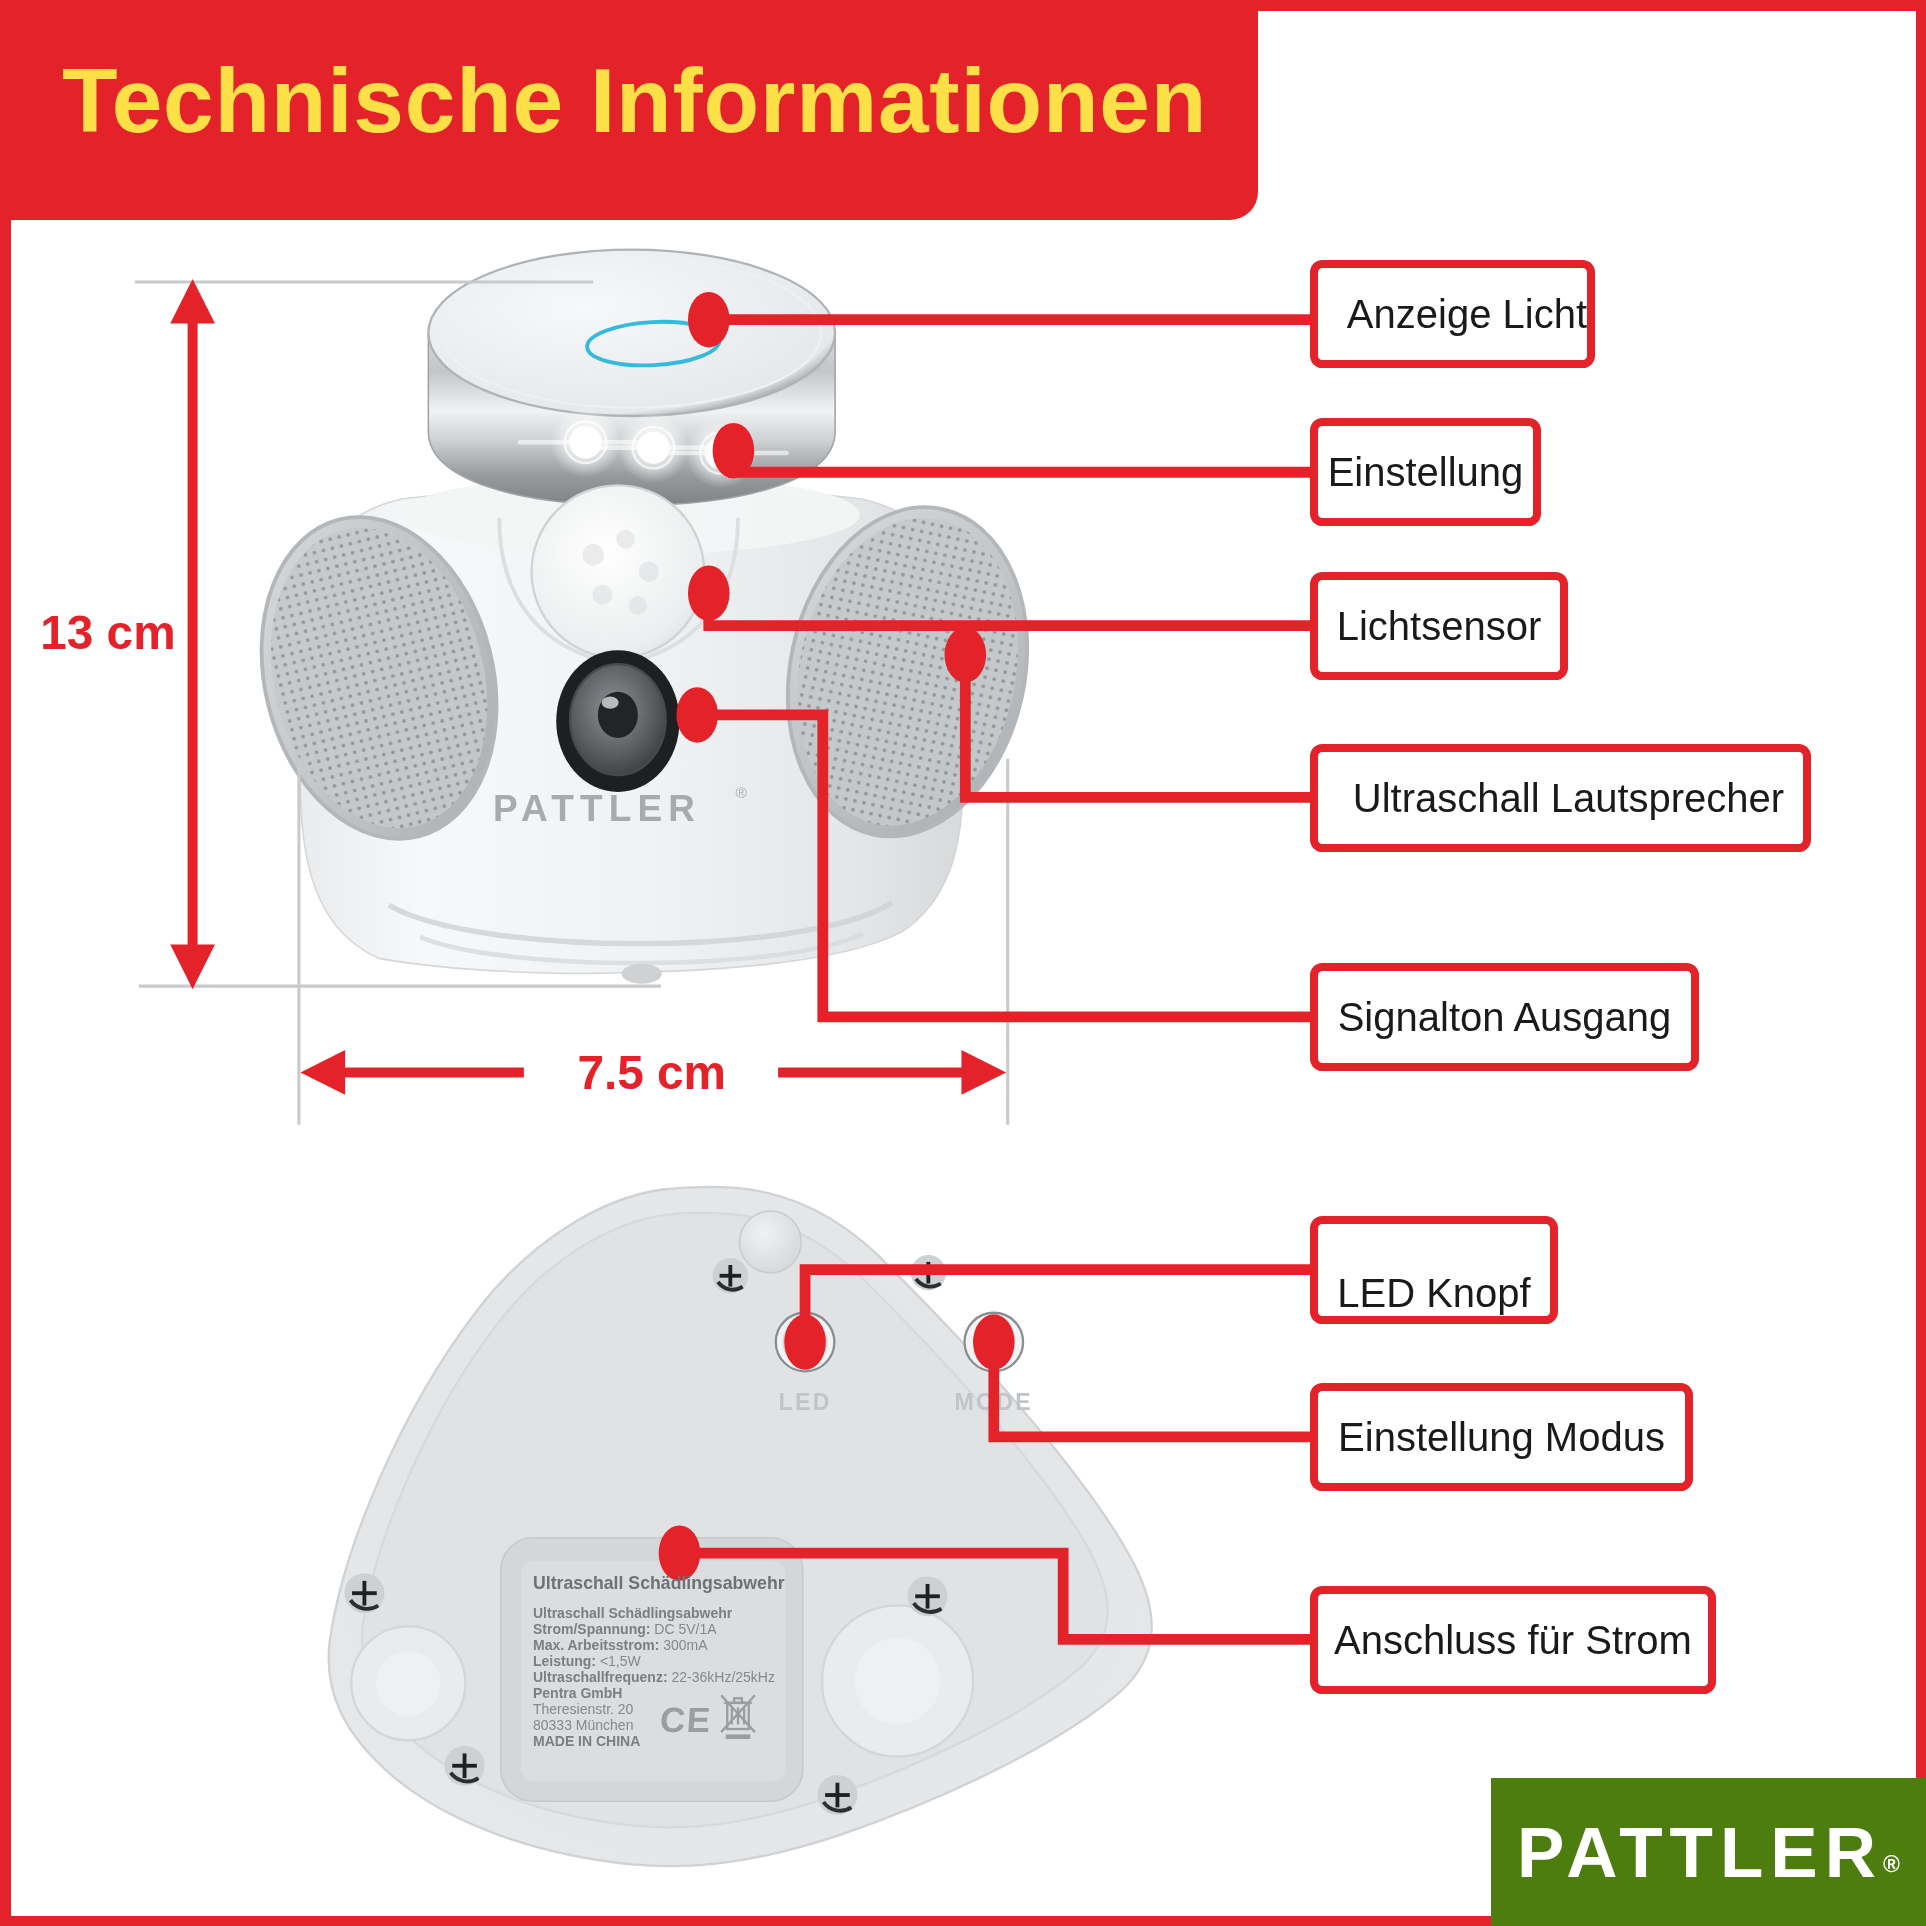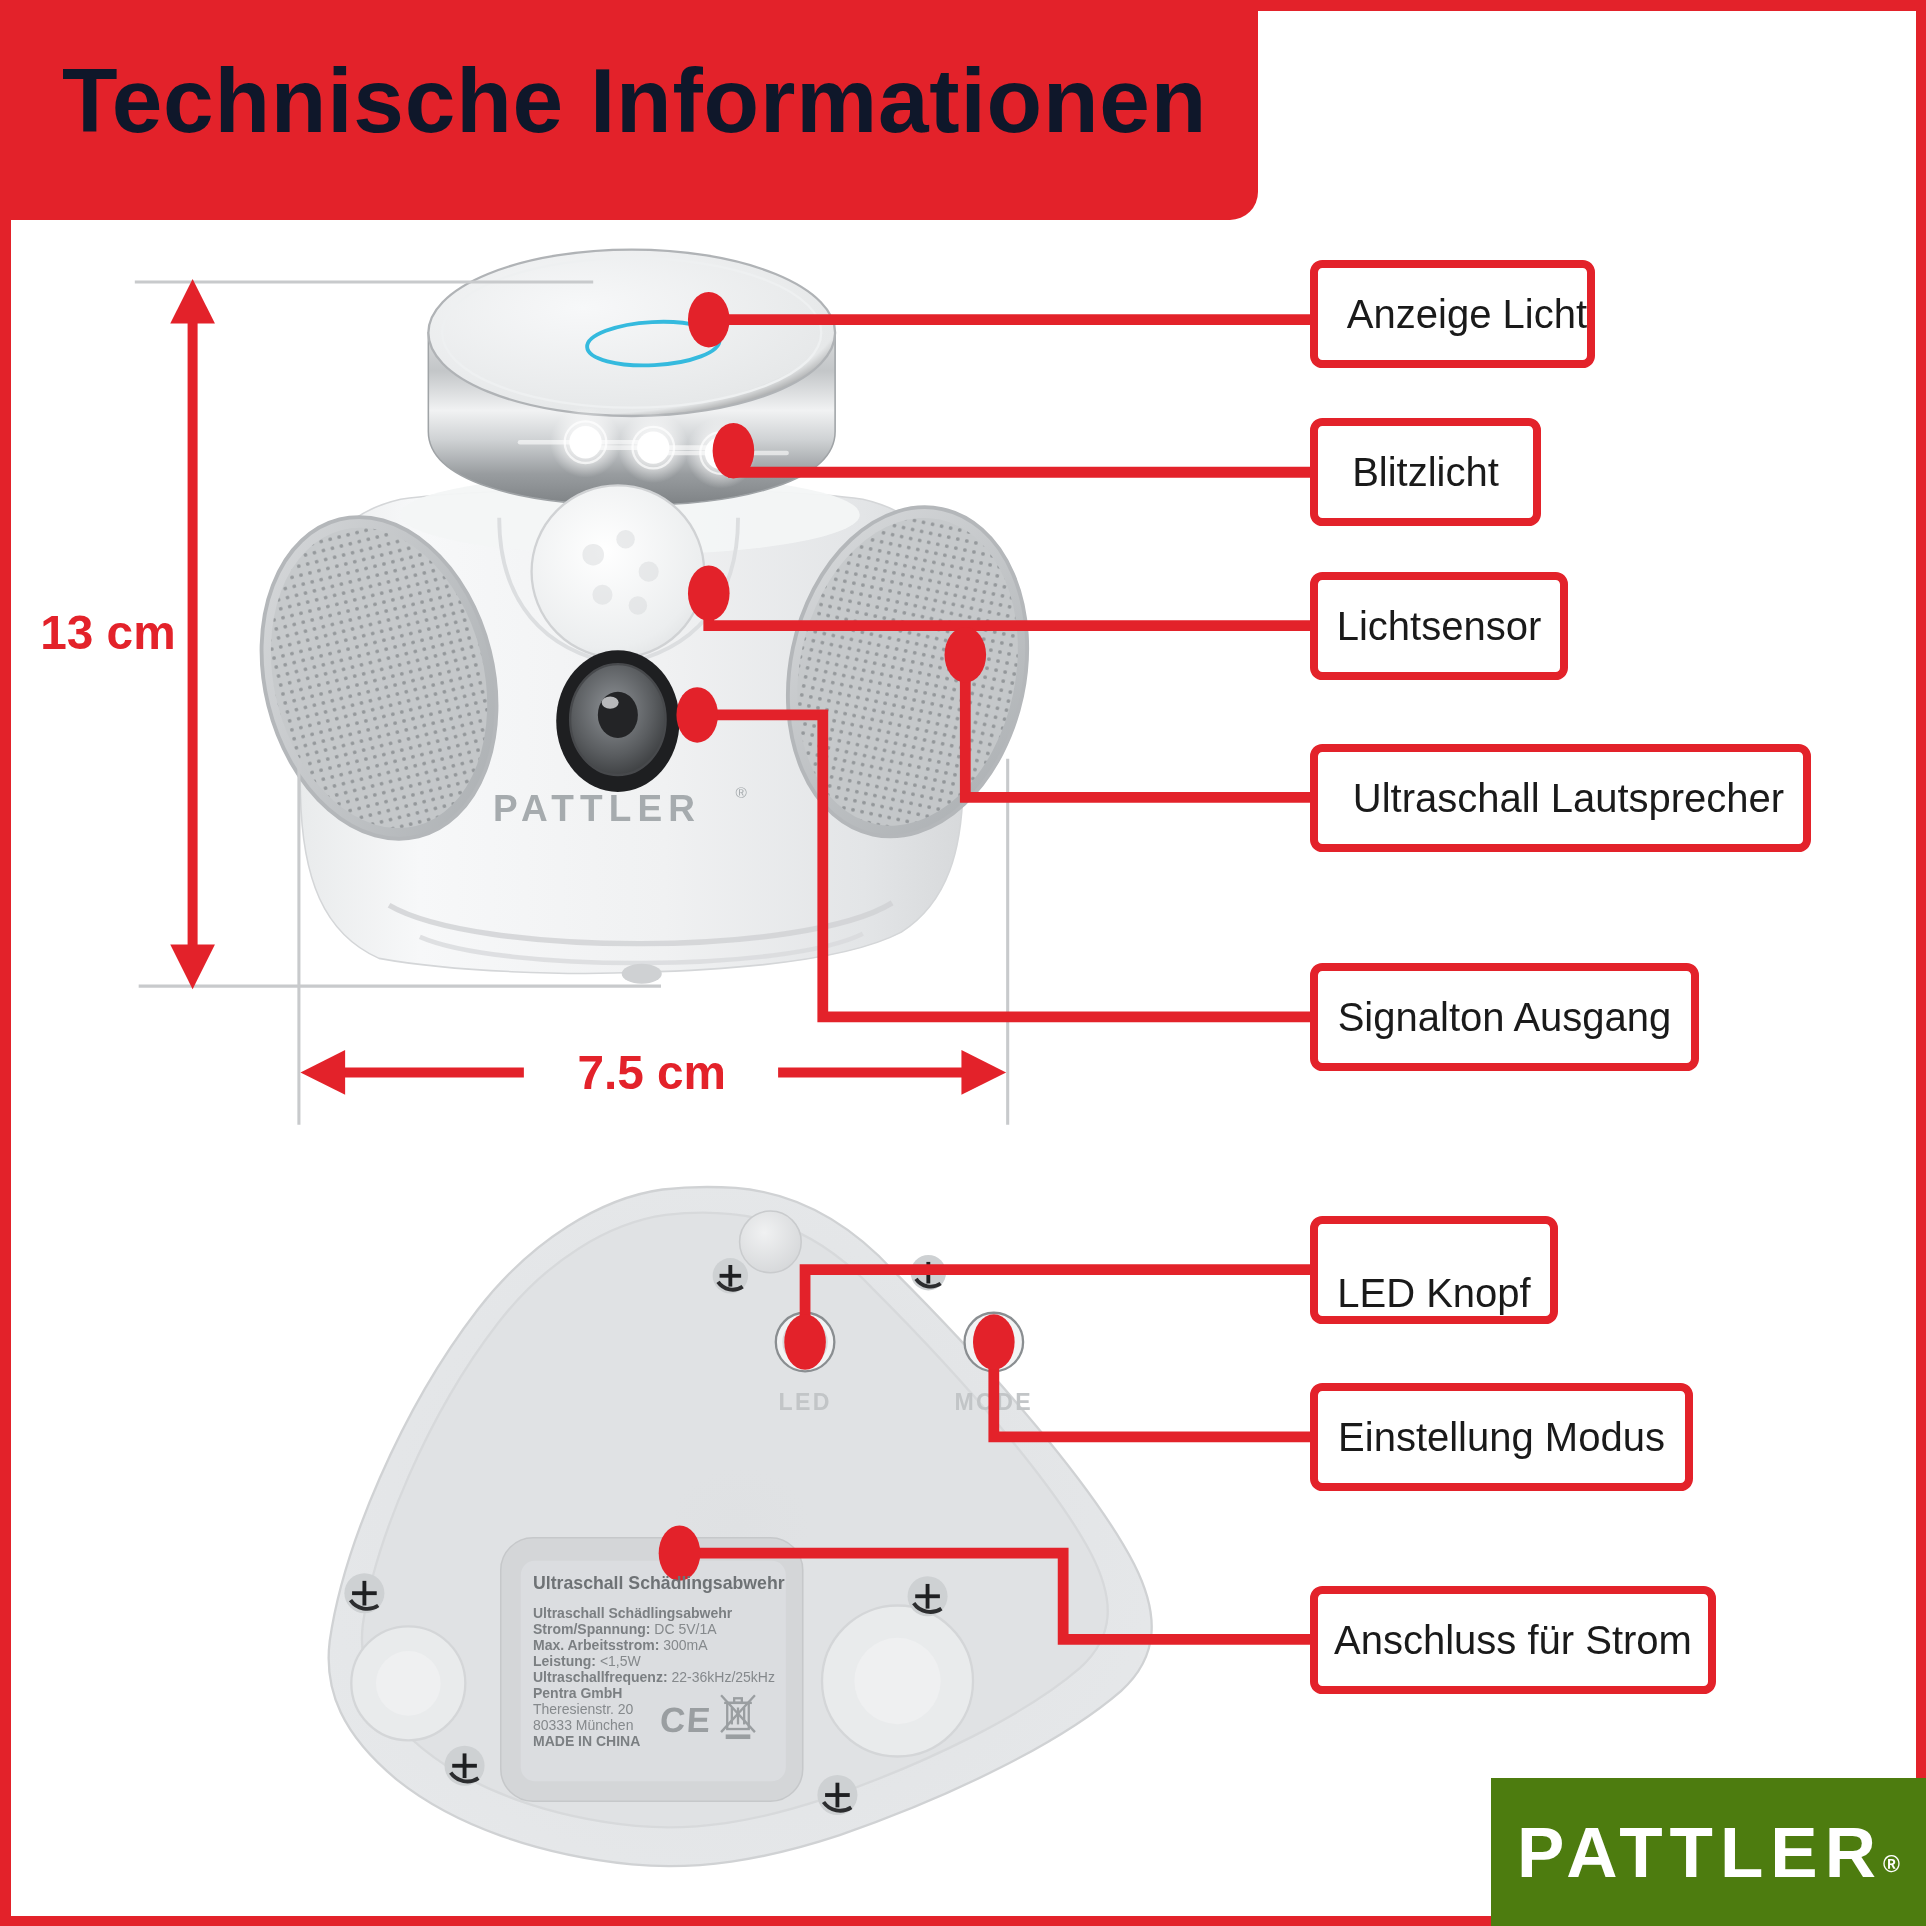--- a/index.html
+++ b/index.html
@@ -7,21 +7,21 @@
   #stage{position:relative;width:1926px;height:1926px;overflow:hidden;background:#fff;}
 
   .frame{position:absolute;background:#e3222a;z-index:1;}
   #frame-top{left:0;top:0;width:1926px;height:10.8px;}
   #frame-bottom{left:0;top:1916px;width:1926px;height:10.8px;}
   #frame-left{left:0;top:0;width:10.8px;height:1926px;}
   #frame-right{left:1916px;top:0;width:10.8px;height:1926px;}
 
   #banner{position:absolute;left:0;top:0;width:1258px;height:220px;background:#e3222a;
           border-radius:0 0 28px 0;z-index:3;display:flex;align-items:center;}
-  #banner .title{color:#0f172a;font-size:91px;font-weight:bold;padding-left:62px;
+  #banner .title{color:#fde047;font-size:91px;font-weight:bold;padding-left:62px;
           letter-spacing:0.8px;transform:translateY(-9.2px);white-space:nowrap;}
 
   #scene{position:absolute;left:0;top:0;z-index:2;}
 
   .callout{position:absolute;left:1310px;height:108px;background:#ffffff;
            border:8.5px solid #e3222a;border-radius:12.3px;box-sizing:border-box;
            display:flex;align-items:center;justify-content:center;z-index:4;
            font-size:40px;color:#1a1a1a;white-space:nowrap;}
 
   #sticker-text{position:absolute;left:533px;top:1573px;width:254px;z-index:4;color:#85898c;}
@@ -304,21 +304,21 @@
       <ellipse cx="1045" cy="1742" rx="27" ry="36"></ellipse>
       <ellipse cx="1290" cy="1742" rx="27" ry="36"></ellipse>
       <ellipse cx="882" cy="2016" rx="27" ry="36"></ellipse>
     </g>
   </svg>
 
   <div class="callout" style="top:260px;width:285px;justify-content:flex-end;">
       <span>Anzeige Licht</span>
     </div>
   <div class="callout" style="top:418px;width:231px;">
-      <span>Blitzlicht</span>
+      <span>Einstellung</span>
     </div>
   <div class="callout" style="top:572px;width:258px;">
       <span>Lichtsensor</span>
     </div>
   <div class="callout" style="top:744px;width:501px;padding-left:16px;">
       <span>Ultraschall Lautsprecher</span>
     </div>
   <div class="callout" style="top:963px;width:389px;">
       <span>Signalton Ausgang</span>
     </div>

